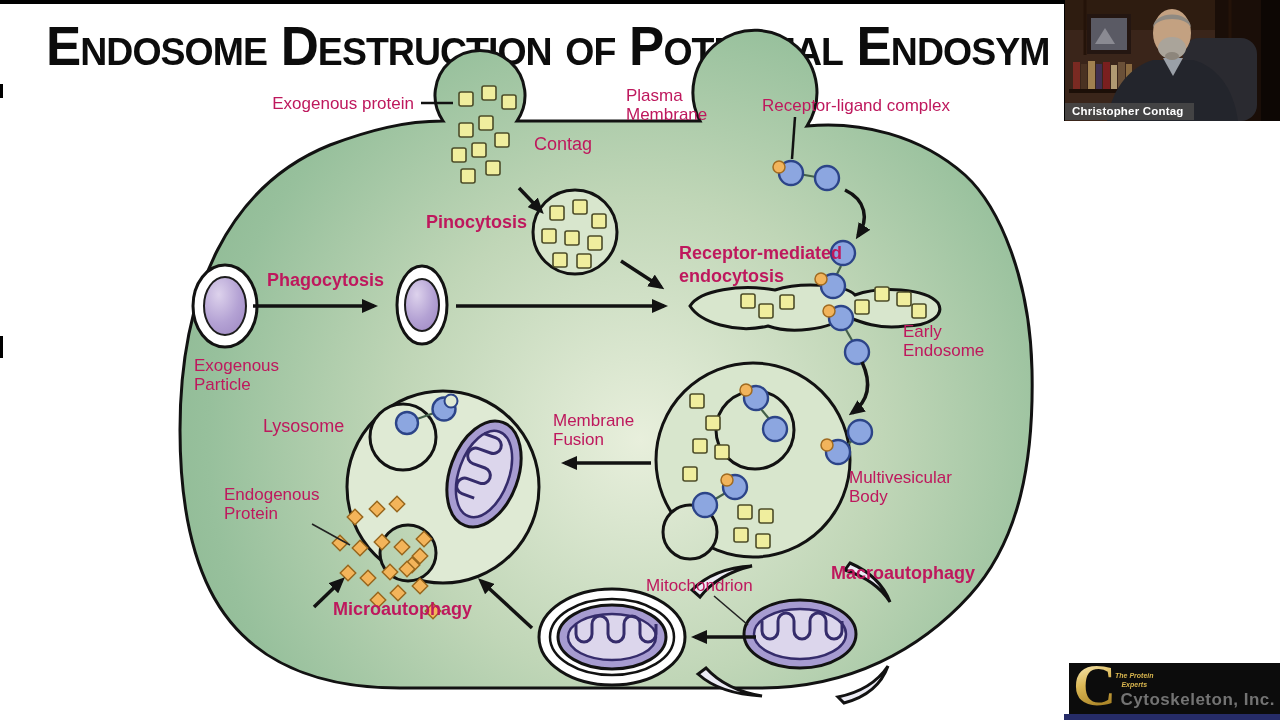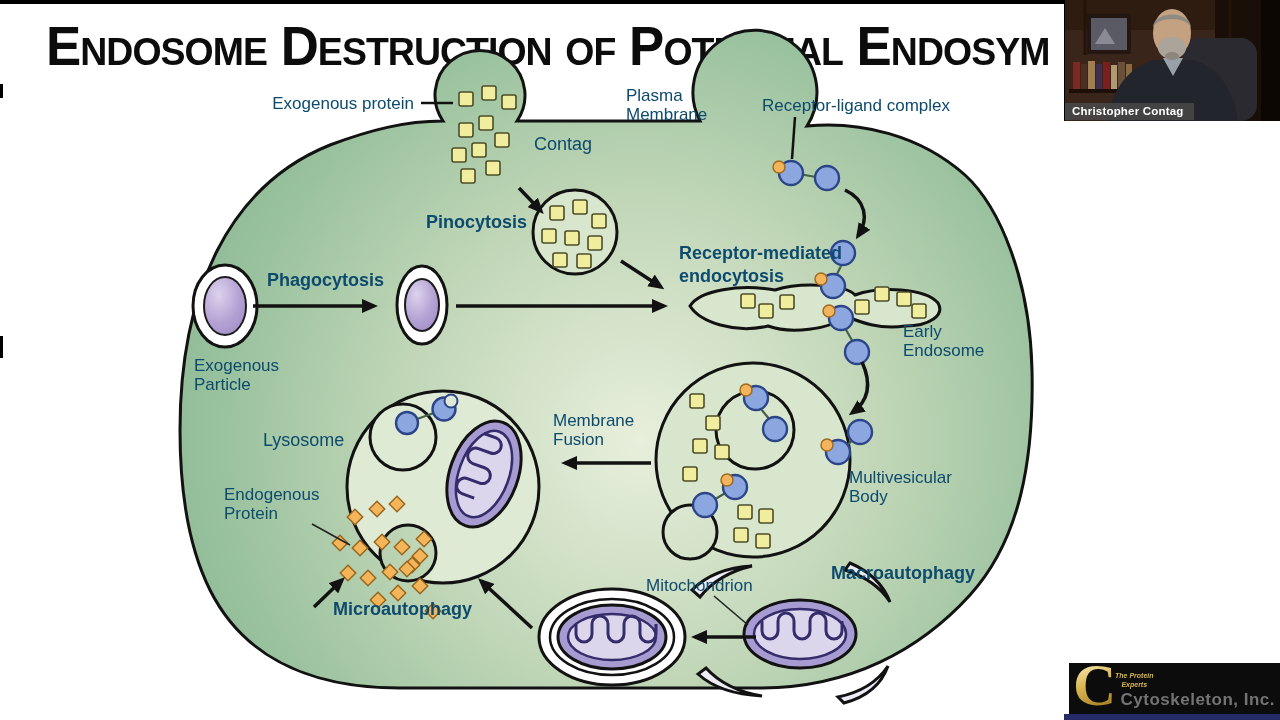--- a/index.html
+++ b/index.html
@@ -4,21 +4,21 @@
 <style>
   html,body{margin:0;padding:0}
   body{width:1280px;height:720px;background:#fff;overflow:hidden;position:relative;
        font-family:"Liberation Sans",sans-serif;color:#151515}
   #topbar{position:absolute;left:0;top:0;width:1280px;height:4px;background:#000;z-index:3}
   .artifact{position:absolute;left:0;width:3px;background:#000;z-index:3}
   #slide-title{position:absolute;left:46px;top:14px;font-size:55px;font-weight:700;
        font-variant:small-caps;letter-spacing:-1px;color:#0c0c0c;white-space:nowrap;
        transform:scaleX(.96);transform-origin:left top;z-index:1}
   #diagram{position:absolute;left:0;top:0;width:1280px;height:720px;z-index:2}
-  .lbl{position:absolute;font-size:17px;line-height:1.12;color:#0c4a6e;white-space:pre-line;z-index:3}
+  .lbl{position:absolute;font-size:17px;line-height:1.12;color:#be185d;white-space:pre-line;z-index:3}
   .lbl.b{font-weight:700;font-size:18px}
   .lbl.c{text-align:left}
   .lbl.r{text-align:right}
   
   #webcam{position:absolute;left:1064px;top:0;width:216px;height:121px;background:#0369a1;
        z-index:5;overflow:hidden;border-left:1px solid #000}
   #namebar{position:absolute;left:0;bottom:1px;background:rgba(72,72,72,.88);color:#fff;
        font-size:11.5px;font-weight:700;padding:2px 10px 3px 7px;letter-spacing:.2px}
   
   #logo{position:absolute;left:1069px;top:663px;width:211px;height:51px;background:#0c0c0c;z-index:5}
@@ -258,21 +258,21 @@
 <div class="lbl" style="left:762px;top:96px">Receptor-ligand complex</div>
 <div class="lbl" style="left:534px;top:134px;font-size:18px">Contag</div>
 <div class="lbl b" style="left:426px;top:212px">Pinocytosis</div>
 <div class="lbl b" style="left:679px;top:242px;line-height:1.25">Receptor-mediated
 endocytosis</div>
 <div class="lbl b" style="left:267px;top:270px">Phagocytosis</div>
 <div class="lbl c" style="left:903px;top:322px;width:124px">Early
 Endosome</div>
 <div class="lbl c" style="left:194px;top:356px;width:112px">Exogenous
 Particle</div>
-<div class="lbl" style="left:263px;top:430px;font-size:18px">Lysosome</div>
+<div class="lbl" style="left:263px;top:416px;font-size:18px">Lysosome</div>
 <div class="lbl c" style="left:553px;top:411px;width:94px">Membrane
 Fusion</div>
 <div class="lbl c" style="left:849px;top:468px;width:122px">Multivesicular
 Body</div>
 <div class="lbl c" style="left:224px;top:485px;width:112px">Endogenous
 Protein</div>
 <div class="lbl b" style="left:333px;top:599px">Microautophagy</div>
 <div class="lbl" style="left:646px;top:576px">Mitochondrion</div>
 <div class="lbl b" style="left:831px;top:563px">Macroautophagy</div>
 

